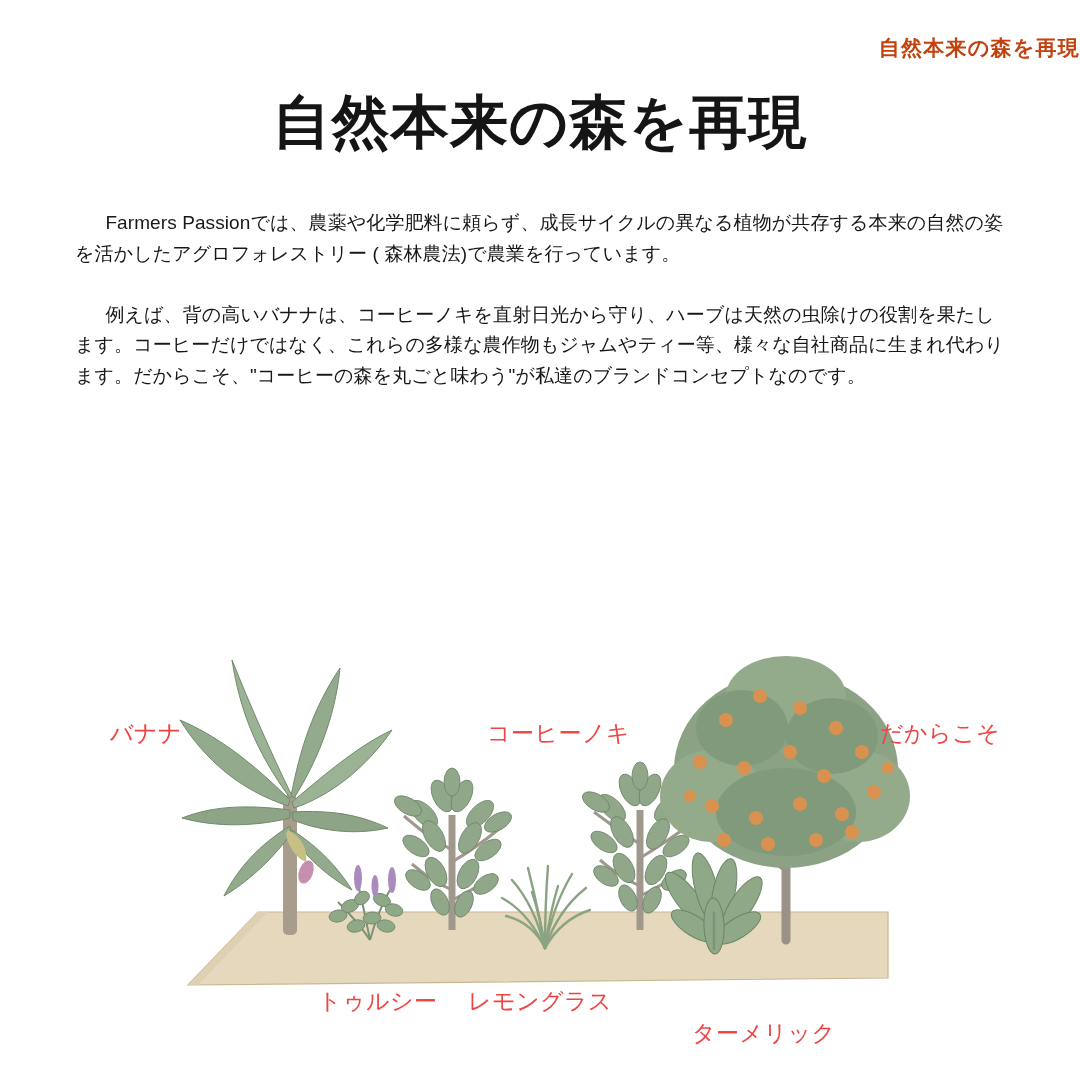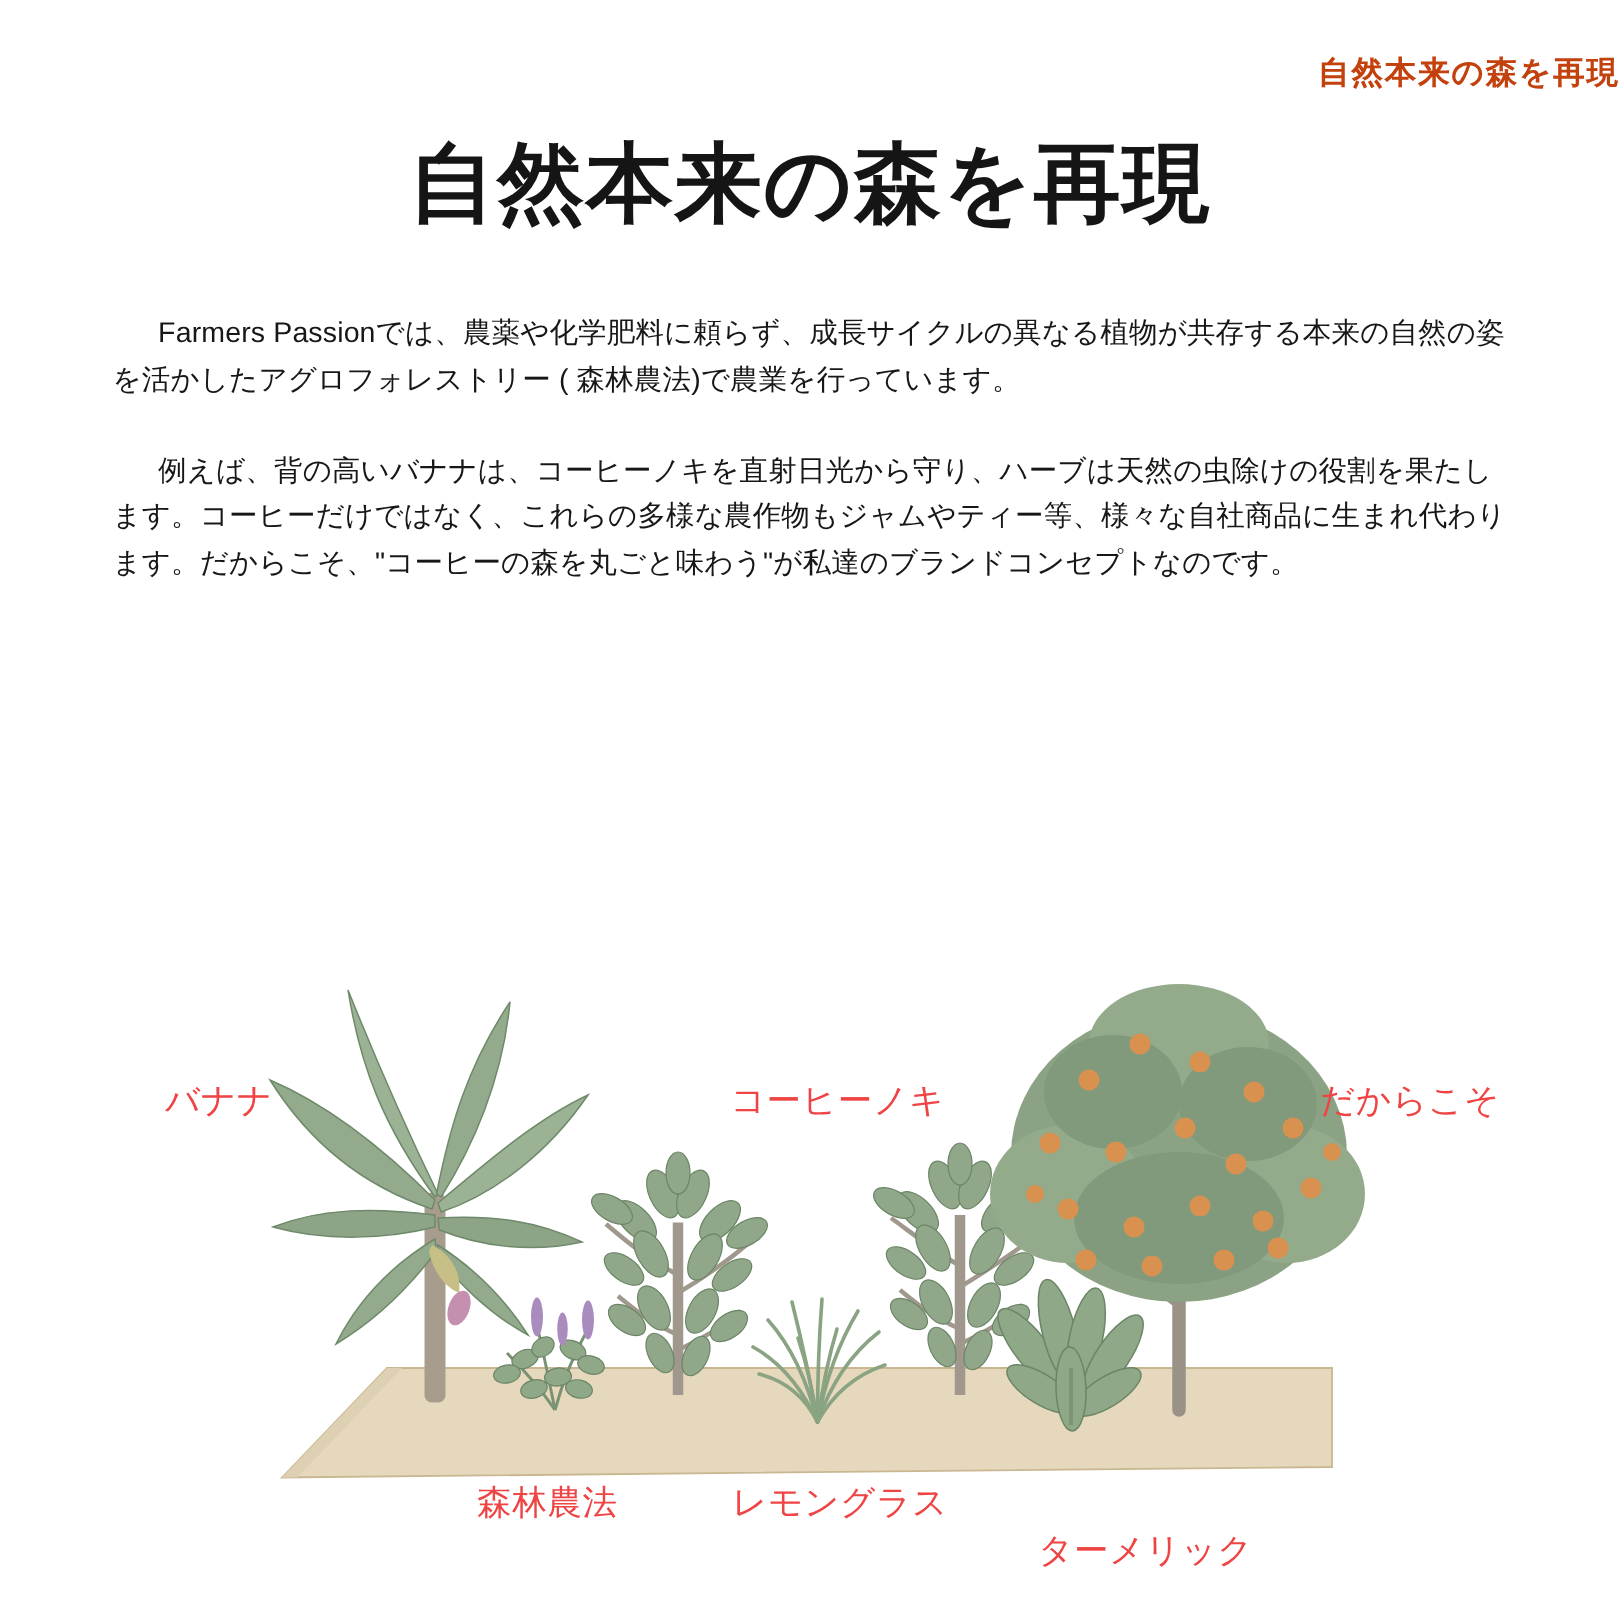--- a/index.html
+++ b/index.html
@@ -247,18 +247,18 @@
           <ellipse cx="714" cy="326" rx="10" ry="28" transform="rotate(-2 714 326)"></ellipse>
         </g>
         <path d="M714,350 L714,312" stroke="#7c9476" stroke-width="2.5" fill="none"></path>
       </g>
 
     </svg>
 
     <span class="plant-label" style="left:110px; top:118px;">バナナ</span>
     <span class="plant-label" style="left:487px; top:118px;">コーヒーノキ</span>
     <span class="plant-label" style="left:880px; top:118px;">だからこそ</span>
-    <span class="plant-label" style="left:318px; top:386px;">森林農法</span>
-    <span class="plant-label" style="left:488px; top:386px;font-family:Liberation Mono, monospace;">レモングラス</span>
+    <span class="plant-label" style="left:318px; top:386px;">トゥルシー</span>
+    <span class="plant-label" style="left:468px; top:386px;font-family:Liberation Mono, monospace;">レモングラス</span>
     <span class="plant-label" style="left:692px; top:386px;margin-top:32px;">ターメリック</span>
   </div>
 
 </div>
 
 </body></html>

